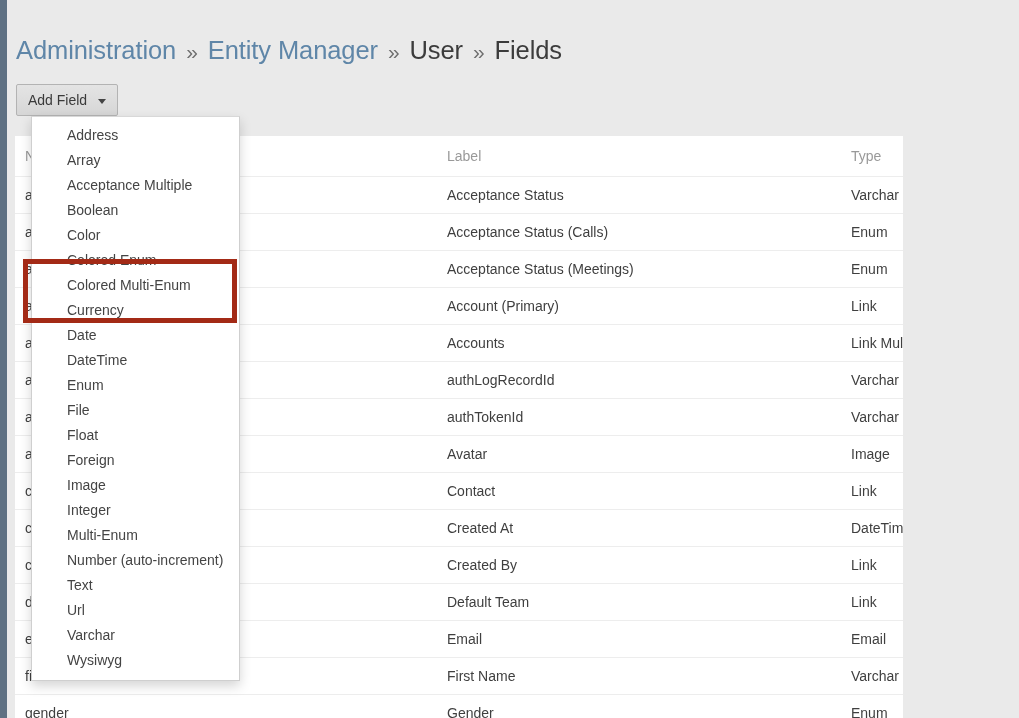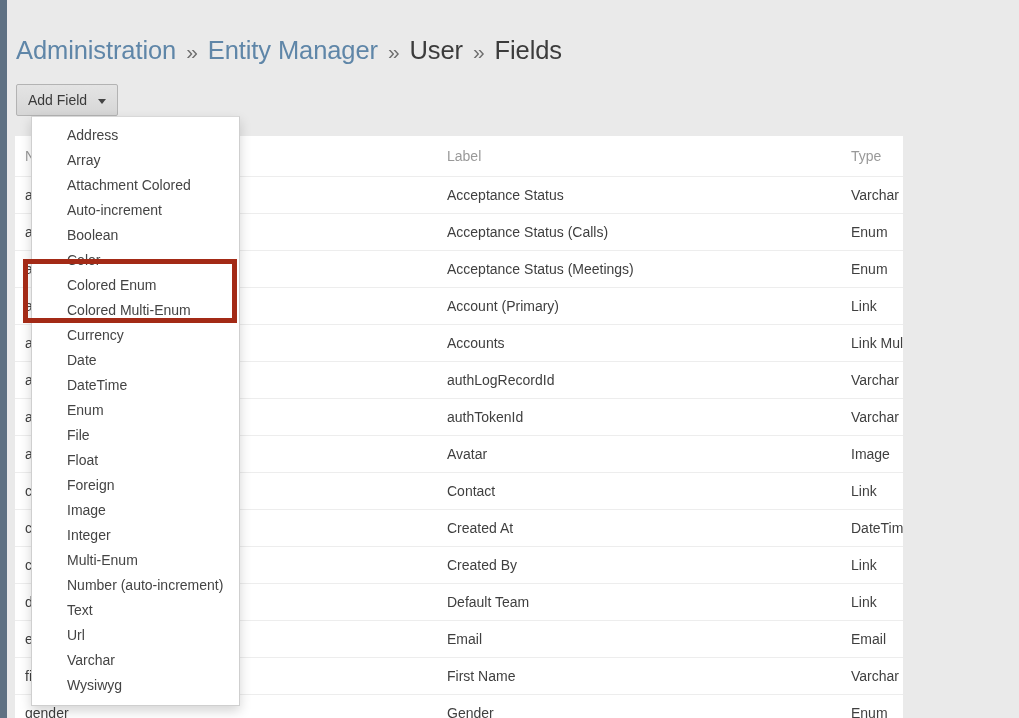--- a/index.html
+++ b/index.html
@@ -280,22 +280,21 @@
             <td class="t-label">IP Address</td>
             <td class="t-type">Varchar</td>
           </tr>
         </tbody>
     </table>
   </div>
 
   <div id="add-field-menu">
       <div class="menu-item">Address</div>
       <div class="menu-item">Array</div>
-      <div class="menu-item">Attachment Colored</div>
-      <div class="menu-item">Auto-increment</div>
+      <div class="menu-item">Acceptance Multiple</div>
       <div class="menu-item">Boolean</div>
       <div class="menu-item">Color</div>
       <div class="menu-item">Colored Enum</div>
       <div class="menu-item">Colored Multi-Enum</div>
       <div class="menu-item">Currency</div>
       <div class="menu-item">Date</div>
       <div class="menu-item">DateTime</div>
       <div class="menu-item">Enum</div>
       <div class="menu-item">File</div>
       <div class="menu-item">Float</div>

